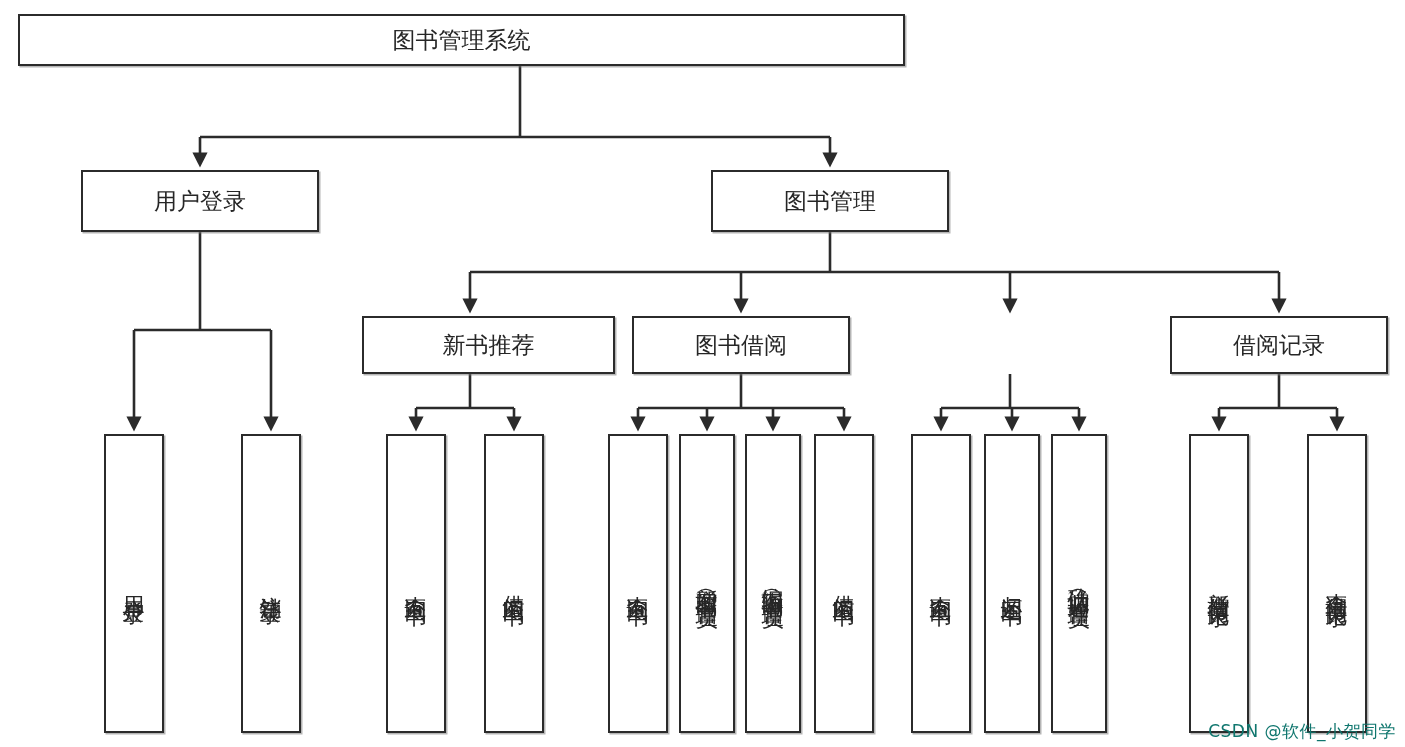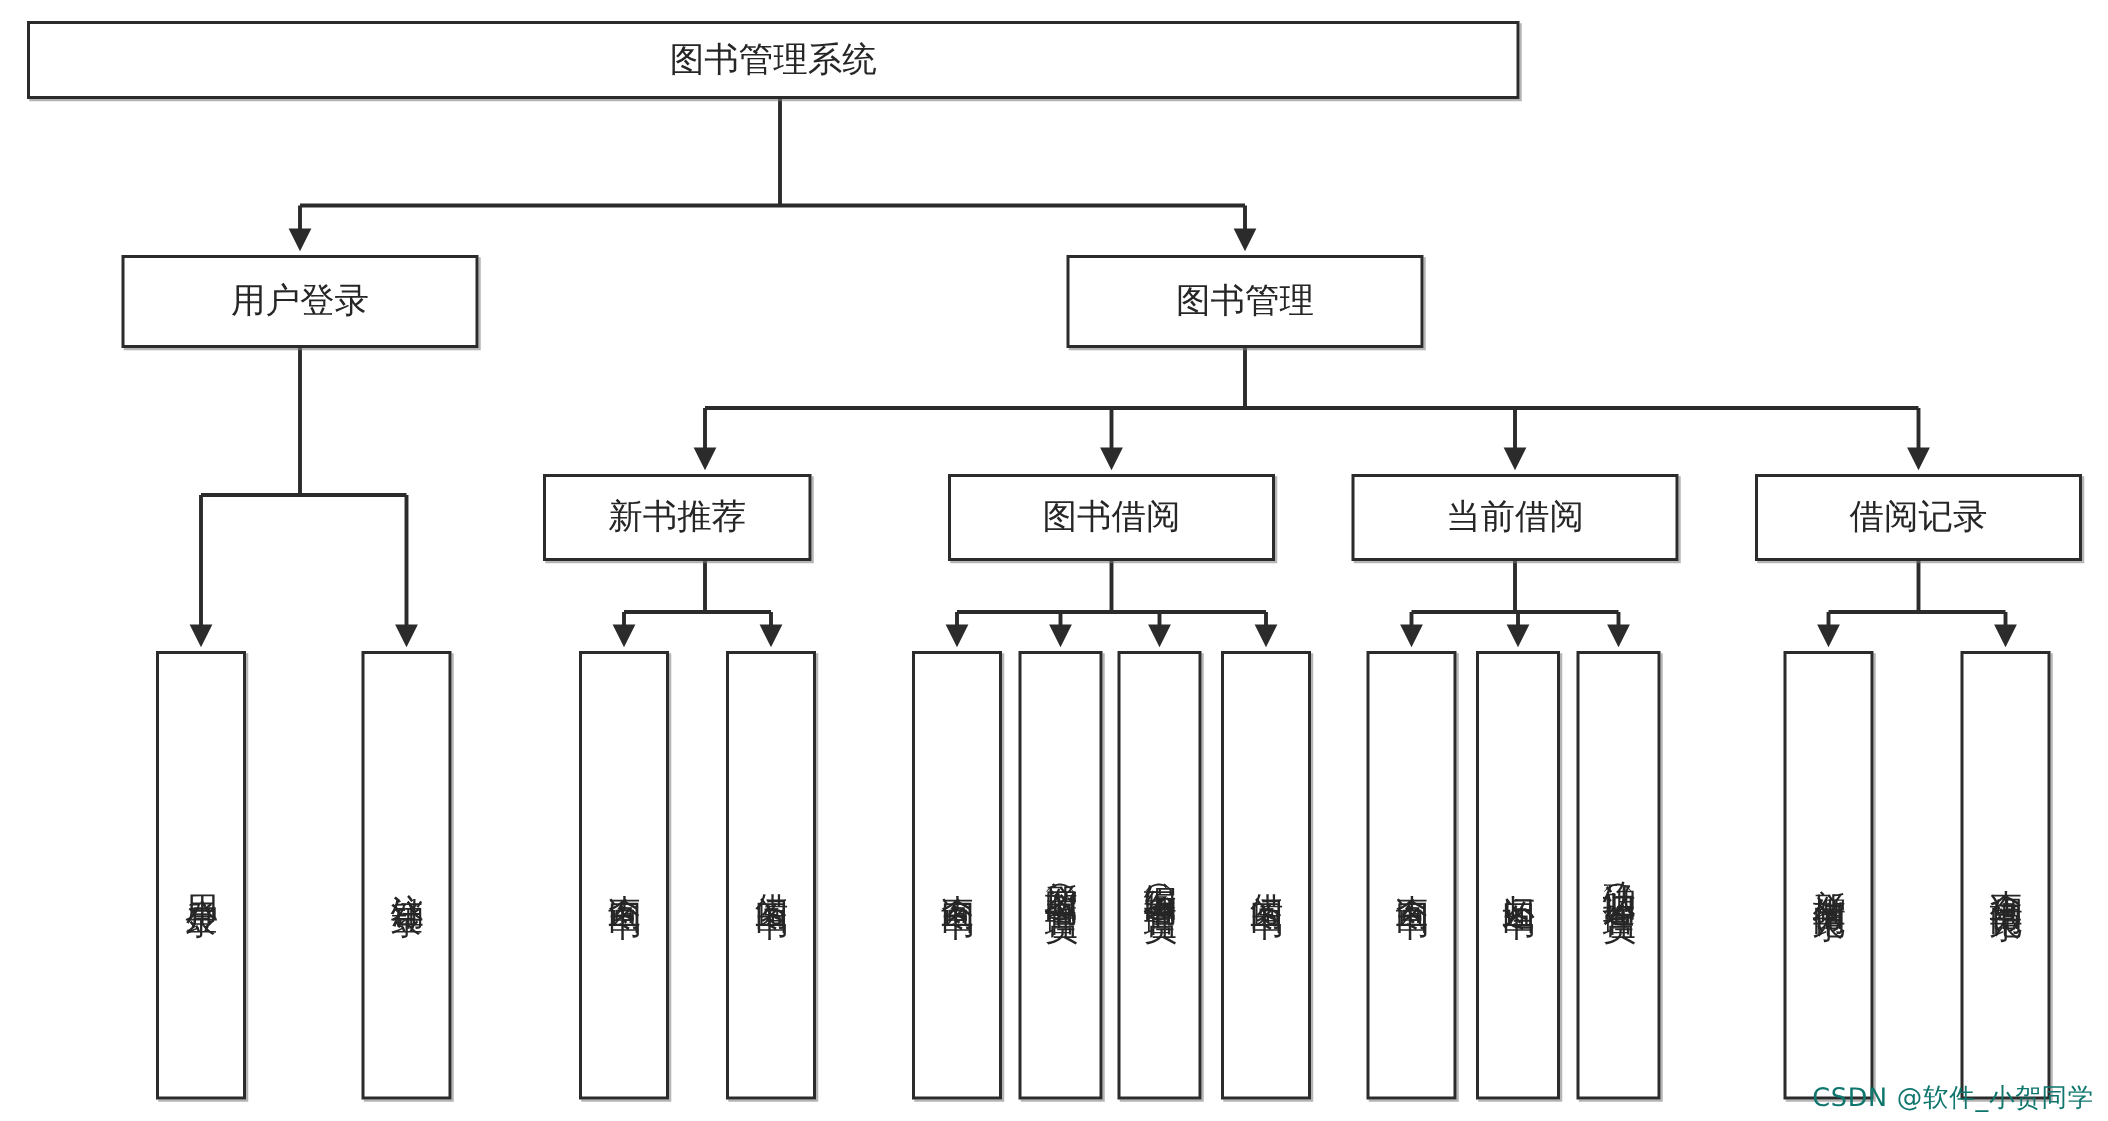--- a/index.html
+++ b/index.html
@@ -123,39 +123,36 @@
       <path d="M 1012 408 L 1012 424" marker-end="url(#arrow)"></path>
       <path d="M 1079 408 L 1079 424" marker-end="url(#arrow)"></path>
 
       <path d="M 1279 374 L 1279 408"></path>
       <path d="M 1219 408 L 1337 408"></path>
       <path d="M 1219 408 L 1219 424" marker-end="url(#arrow)"></path>
       <path d="M 1337 408 L 1337 424" marker-end="url(#arrow)"></path>
     </g>
   </svg>
 
-  <div class="node root horiz" style="left: 18px; top: 14px; width: 995px; height: 52px;">
+  <div class="node root horiz" style="left: 18px; top: 14px; width: 887px; height: 52px;">
     <span class="label">图书管理系统</span>
   </div>
 
   <div class="node horiz" style="left: 81px; top: 170px; width: 238px; height: 62px;">
     <span class="label">用户登录</span>
   </div>
   <div class="node horiz" style="left: 711px; top: 170px; width: 238px; height: 62px;">
     <span class="label">图书管理</span>
   </div>
 
-  <div class="node horiz" style="left: 362px; top: 316px; width: 179px; height: 58px;">
+  <div class="node horiz" style="left: 362px; top: 316px; width: 253px; height: 58px;">
     <span class="label">新书推荐</span>
   </div>
   <div class="node horiz" style="left: 632px; top: 316px; width: 218px; height: 58px; justify-content: center;">
     <span class="label">图书借阅</span>
-  </div>
-  <div class="node horiz" style="left: 901px; top: 316px; width: 218px; height: 58px;">
-    <span class="label">当前借阅</span>
   </div>
   <div class="node horiz" style="left: 1170px; top: 316px; width: 218px; height: 58px;">
     <span class="label">借阅记录</span>
   </div>
 
   <div class="node vert" style="left: 104px; top: 434px; width: 60px; height: 299px;">
     <span class="label">用户登录</span>
   </div>
   <div class="node vert" style="left: 241px; top: 434px; width: 60px; height: 299px;">
     <span class="label">注销登录</span>

